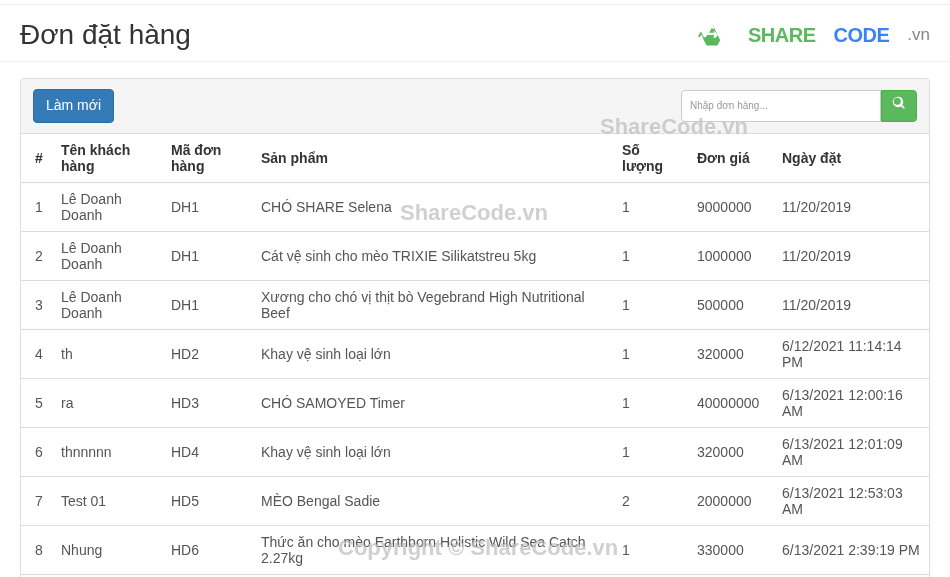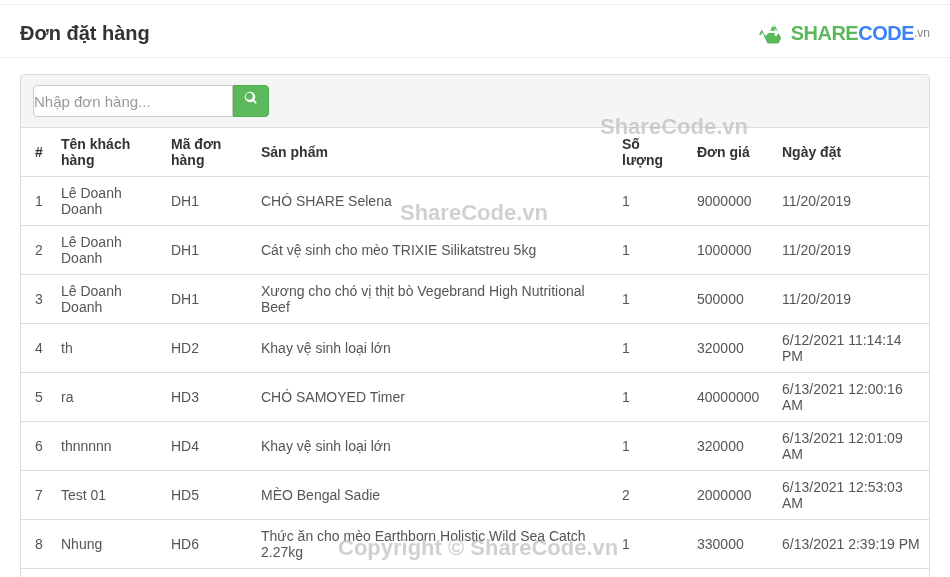--- a/index.html
+++ b/index.html
@@ -16,33 +16,33 @@
     .page-header {
       display: flex;
       justify-content: space-between;
       align-items: center;
       padding: 14px 20px 10px;
       border-bottom: 1px solid #eee;
       border-top: 1px solid #eee;
       margin-top: 4px;
     }
     .page-header h1 {
-      font-size: 20px;
-      font-weight: 700;
+      font-size: 28px;
+      font-weight: 400;
       color: #333;
     }
-    .logo { display: flex; align-items: center; gap: 0; }
+    .logo { display: flex; align-items: center; gap: 18px; }
     .logo-icon {
       width: 28px; height: 28px;
       margin-right: 4px;
       display: inline-flex; align-items: center; justify-content: center;
     }
     .logo-text-share { font-size: 20px; font-weight: 700; color: #5cb85c; letter-spacing: -0.5px; }
     .logo-text-code { font-size: 20px; font-weight: 700; color: #3b82f6; letter-spacing: -0.5px; }
-    .logo-text-vn { font-size: 12px; color: #888; margin-top: 0; }
+    .logo-text-vn { font-size: 17px; color: #888; margin-top: 0; }
     .panel {
       margin: 16px 20px;
       border: 1px solid #ddd;
       border-radius: 4px;
       background: #fff;
     }
     .panel-heading {
       background: #f5f5f5;
       border-bottom: 1px solid #ddd;
       padding: 10px 12px;
@@ -61,22 +61,22 @@
       color: #fff;
       line-height: 1.4;
     }
     .btn-primary { background: #337ab7; border-color: #2e6da4; }
     .btn-success { background: #5cb85c; border-color: #4cae4c; padding: 6px 10px; }
     .input-group { display: flex; }
     .form-control {
       background: #fff;
       border: 1px solid #ccc;
       border-radius: 4px 0 0 4px;
-      padding: 6px 0;
-      font-size: 15px;
+      padding: 6px 8px;
+      font-size: 10px;
       width: 200px;
       height: 32px;
       color: #555;
     }
     .form-control::placeholder { color: #999; }
     .input-group-btn .btn { border-radius: 0 4px 4px 0; height: 32px; display:flex; align-items:center; }
     .table { width: 100%; border-collapse: collapse; }
     .table th, .table td {
       text-align: left;
       padding: 8px 8px;
@@ -112,20 +112,21 @@
         </svg>
     </span>
     <span class="logo-text-share">SHARE</span>
     <span class="logo-text-code">CODE</span>
     <span class="logo-text-vn">.vn</span>
   </div>
 </div>
 
 <div class="panel">
   <div class="panel-heading">
+    <button class="btn btn-primary">Làm mới</button>
     <div class="input-group">
       <input type="text" class="form-control" placeholder="Nhập đơn hàng..." style="">
       <span class="input-group-btn">
         <button class="btn btn-success">
           <span>
             <svg width="14" height="14" viewBox="0 0 16 16">
                 <path fill="#fff" d="M11.7 10.3a6 6 0 1 0-1.4 1.4l3 3 1.4-1.4-3-3zM6 10a4 4 0 1 1 0-8 4 4 0 0 1 0 8z"></path>
               </svg>
           </span>
         </button>

